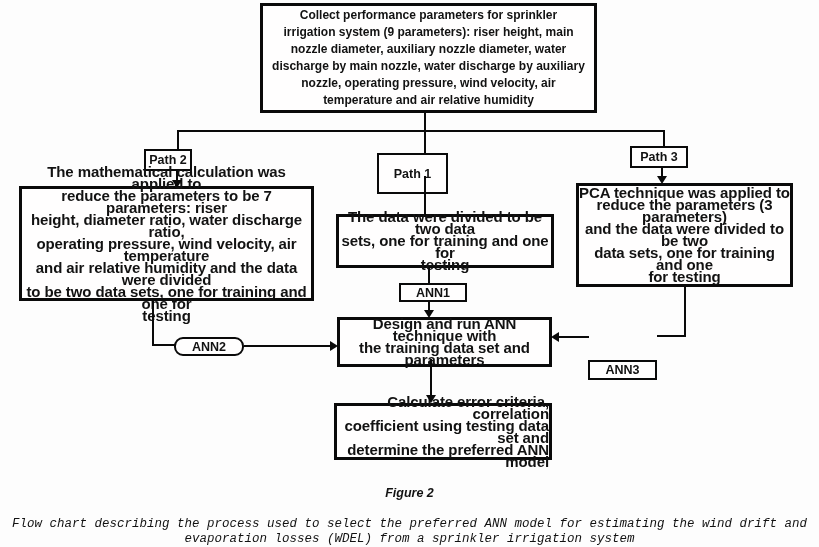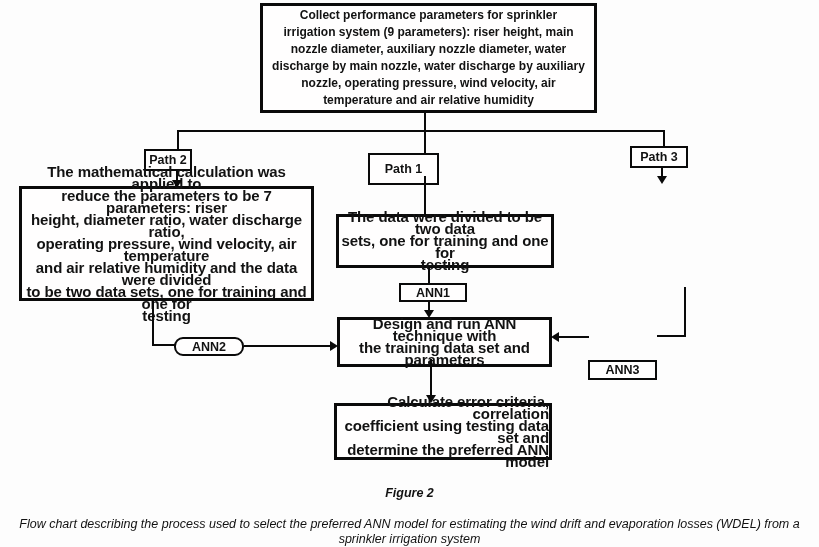--- a/index.html
+++ b/index.html
@@ -45,53 +45,59 @@
     font-style:italic;
     font-size:12.5px;
     line-height:15px;
   }
   .caption .fig-label{
     font-weight:bold;
     margin-bottom:16px;
     font-size:12.5px;
   }
   .caption .fig-text{
-    max-width:807px;margin:16px auto;
+    max-width:807px;margin:16px auto;font-family:Liberation Mono, monospace;
   }
 </style>
 </head>
 <body>
 
 <div id="stage">
 
   <div class="box serifbox topbox" style="left:260px;top:3px;width:337px;height:110px;">Collect performance  parameters for sprinkler
 irrigation  system (9 parameters):  riser height,  main
 nozzle  diameter,  auxiliary  nozzle  diameter,  water
 discharge by  main  nozzle,  water  discharge  by  auxiliary
 nozzle,  operating  pressure,  wind  velocity,  air
 temperature   and  air  relative humidity</div>
 
   <div class="box serifbox pathbox" style="left:144px;top:149px;width:48px;height:22px;">Path  2</div>
 
-  <div class="box serifbox pathbox" style="left:368px;top:153px;width:71px;height:32px;">Path  1</div>
+  <div class="box serifbox pathbox" style="left:377px;top:153px;width:71px;height:41px;">Path  1</div>
 
   <div class="box serifbox pathbox" style="left:630px;top:146px;width:58px;height:22px;">Path  3</div>
 
   <div class="box" style="left:19px;top:186px;width:295px;height:115px;">The mathematical calculation  was applied to
 reduce the parameters to be 7 parameters: riser
 height, diameter ratio, water discharge ratio,
 operating pressure, wind velocity, air temperature
 and air relative humidity and the data were divided
 to be two data sets, one for  training and one for
 testing</div>
 
   <div class="box" style="left:336px;top:214px;width:218px;height:54px;">The data were divided to be two data
 sets, one for  training and one for
 testing</div>
 
+  <div class="box" style="left:576px;top:183px;width:217px;height:104px;">PCA  technique was applied to
+reduce the parameters  (3
+parameters)
+and  the data were divided to be two
+data sets, one for  training and one
+for testing</div>
 
   <div class="box serifbox annbox" style="left:399px;top:283px;width:68px;height:19px;">ANN1</div>
 
   <div class="box serifbox annbox" style="left:174px;top:337px;width:70px;height:19px;border-radius:9px;">ANN2</div>
 
   <div class="box serifbox annbox" style="left:588px;top:312px;width:69px;height:20px;margin-top:48px;">ANN3</div>
 
   <div class="box" style="left:337px;top:317px;width:215px;height:50px;">Design and run ANN technique with
 the training data set and  parameters</div>
 

